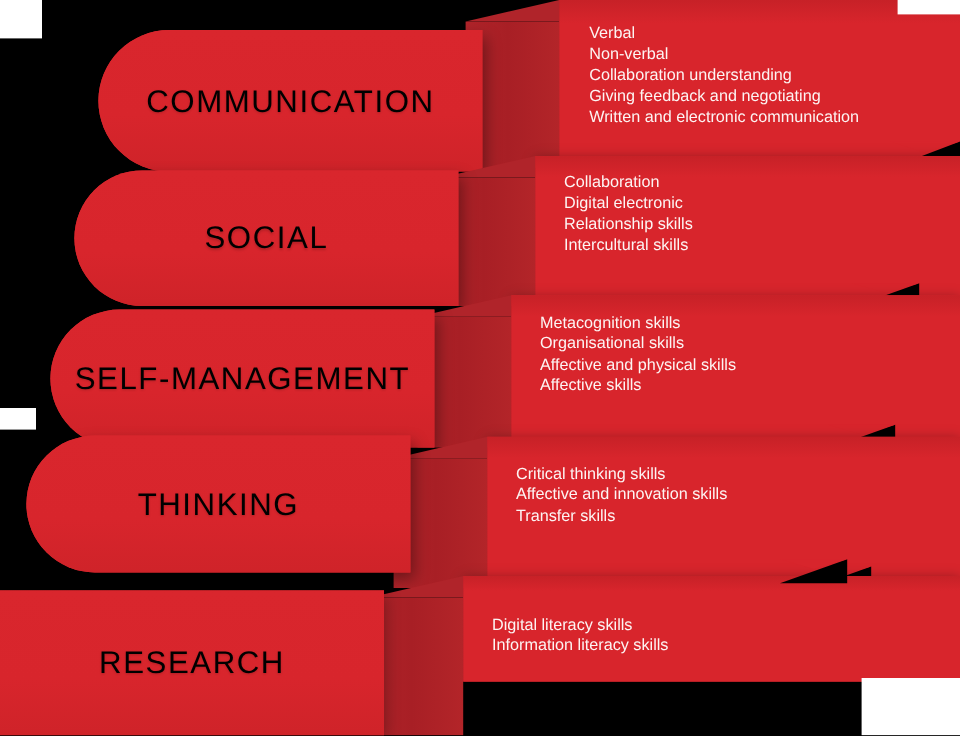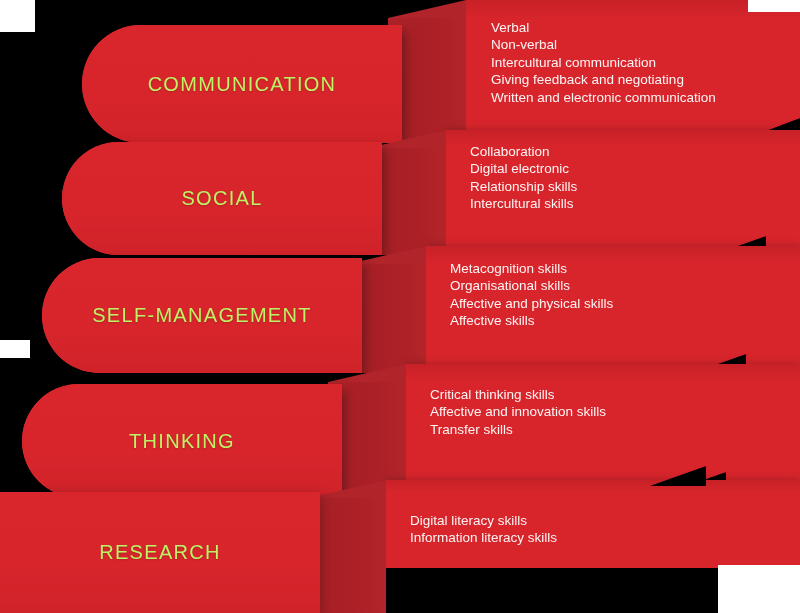--- a/index.html
+++ b/index.html
@@ -78,22 +78,22 @@
     text-align: center;
   }
   .pill-grad {
     position: absolute;
     left: 0; top: 0; right: 0; bottom: 0;
     border-radius: inherit;
     background: linear-gradient(180deg, #d9262d 0%, #d8252c 60%, #cf2329 100%);
   }
   .pill-label {
     position: relative;
-    color: #bef264;
-    font-size: 20px;
+    color: #000000;
+    font-size: 26px;
     letter-spacing: 1.3px;
     font-weight: 400;
     white-space: nowrap;
     text-shadow: 0 1px 2px rgba(0,0,0,0.18);
   }
 
   .skill-list {
     position: absolute;
     color: #fdf3f2;
     font-size: 13.5px;
@@ -120,21 +120,21 @@
     <div class="fold-top" style="left:388px; top:0px; border-width:0 0 18px 78px; border-color:transparent transparent #b0242a transparent;"></div>
 
     <div class="pill" style="left:82px; top:25px; width:320px; height:118px;">
       <div class="pill-grad"></div>
       <span class="pill-label">COMMUNICATION</span>
     </div>
 
     <div class="skill-list" style="left:491px; top:19px;">
       <div>Verbal</div>
       <div>Non-verbal</div>
-      <div>Intercultural communication</div>
+      <div>Collaboration understanding</div>
       <div>Giving feedback and negotiating</div>
       <div>Written and electronic communication</div>
     </div>
   </div>
 
   <div class="row">
     <div class="panel" style="left:446px; top:130px; width:354px; height:125px;">
       <div class="panel-inner"></div>
     </div>
     <div class="notch" style="left:710px; top:236px; border-width:0 0 20px 56px; border-color:transparent transparent #000 transparent;"></div>
@@ -182,21 +182,21 @@
   <div class="row">
     <div class="panel" style="left:406px; top:364px; width:394px; height:126px;">
       <div class="panel-inner"></div>
     </div>
     <div class="notch" style="left:670px; top:472px; border-width:0 0 20px 56px; border-color:transparent transparent #000 transparent;"></div>
     <div class="notch" style="left:670px; top:472px; border-width:8px 28px 0 28px; border-color:#d8252c transparent transparent transparent;"></div>
 
     <div class="fold" style="left:328px; top:382px; width:78px; height:108px;"></div>
     <div class="fold-top" style="left:328px; top:364px; border-width:0 0 18px 78px; border-color:transparent transparent #b0242a transparent;"></div>
 
-    <div class="pill" style="left:22px; top:384px; width:320px; height:114px;">
+    <div class="pill" style="left:22px; top:363px; width:320px; height:114px;">
       <div class="pill-grad"></div>
       <span class="pill-label">THINKING</span>
     </div>
 
     <div class="skill-list" style="left:430px; top:386px;">
       <div>Critical thinking skills</div>
       <div>Affective and innovation skills</div>
       <div>Transfer skills</div>
     </div>
   </div>

